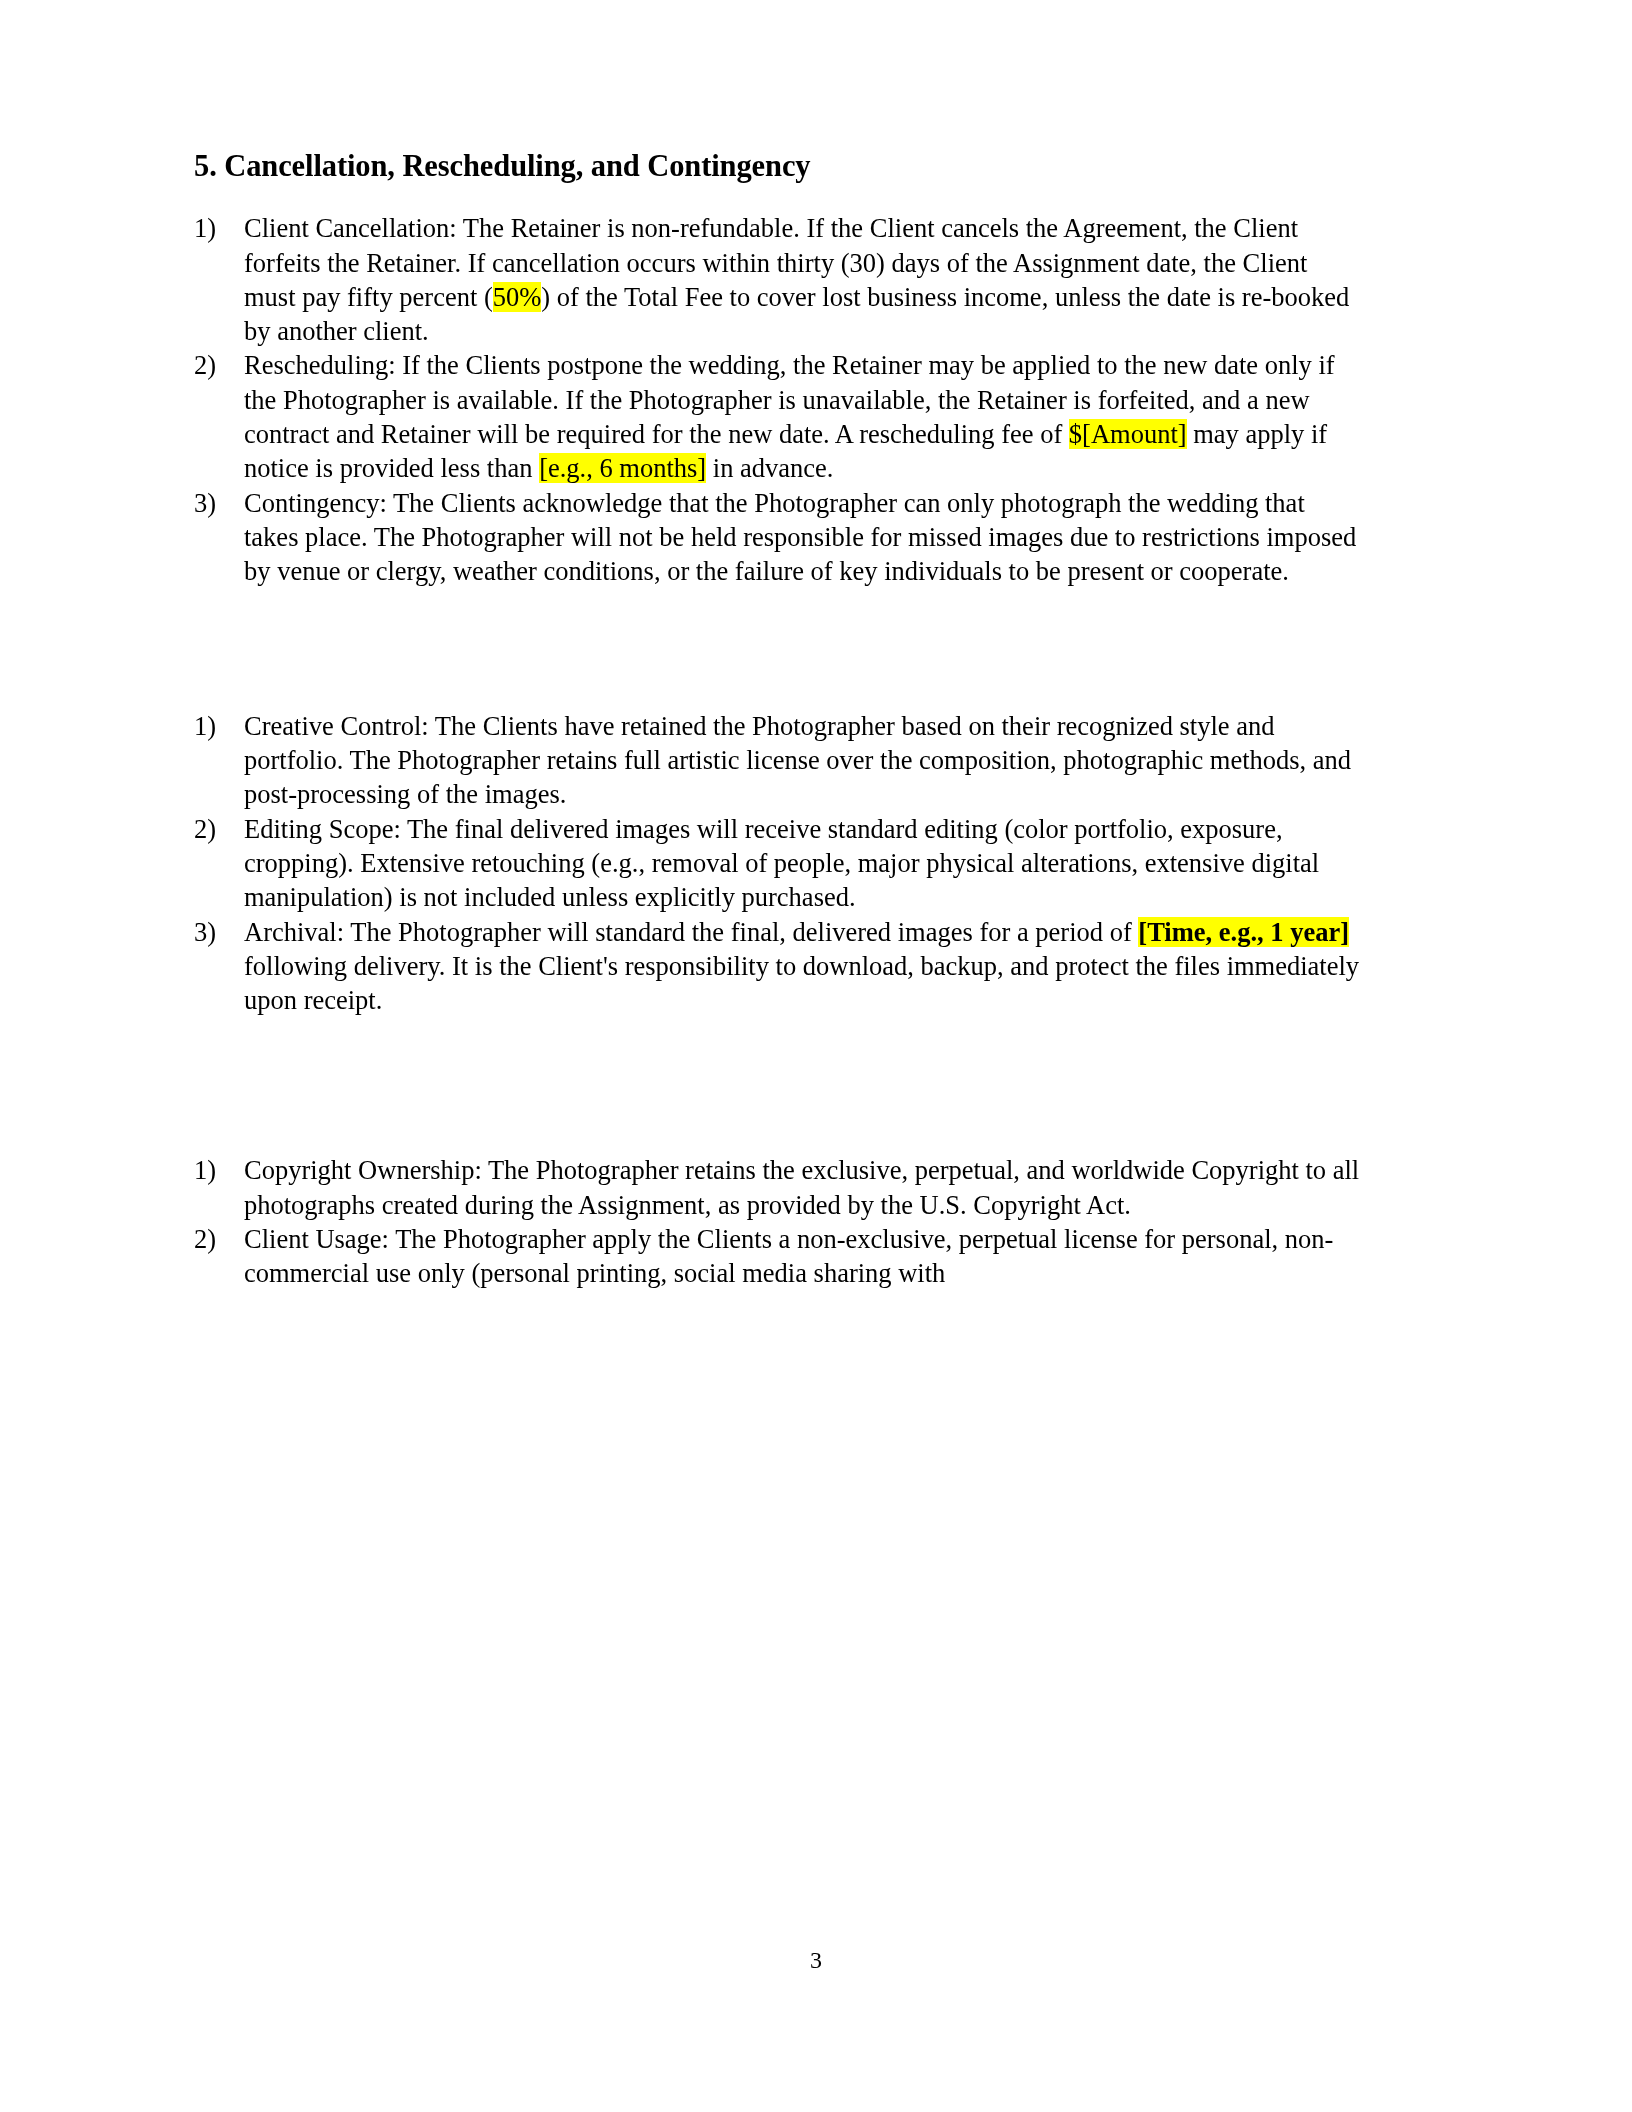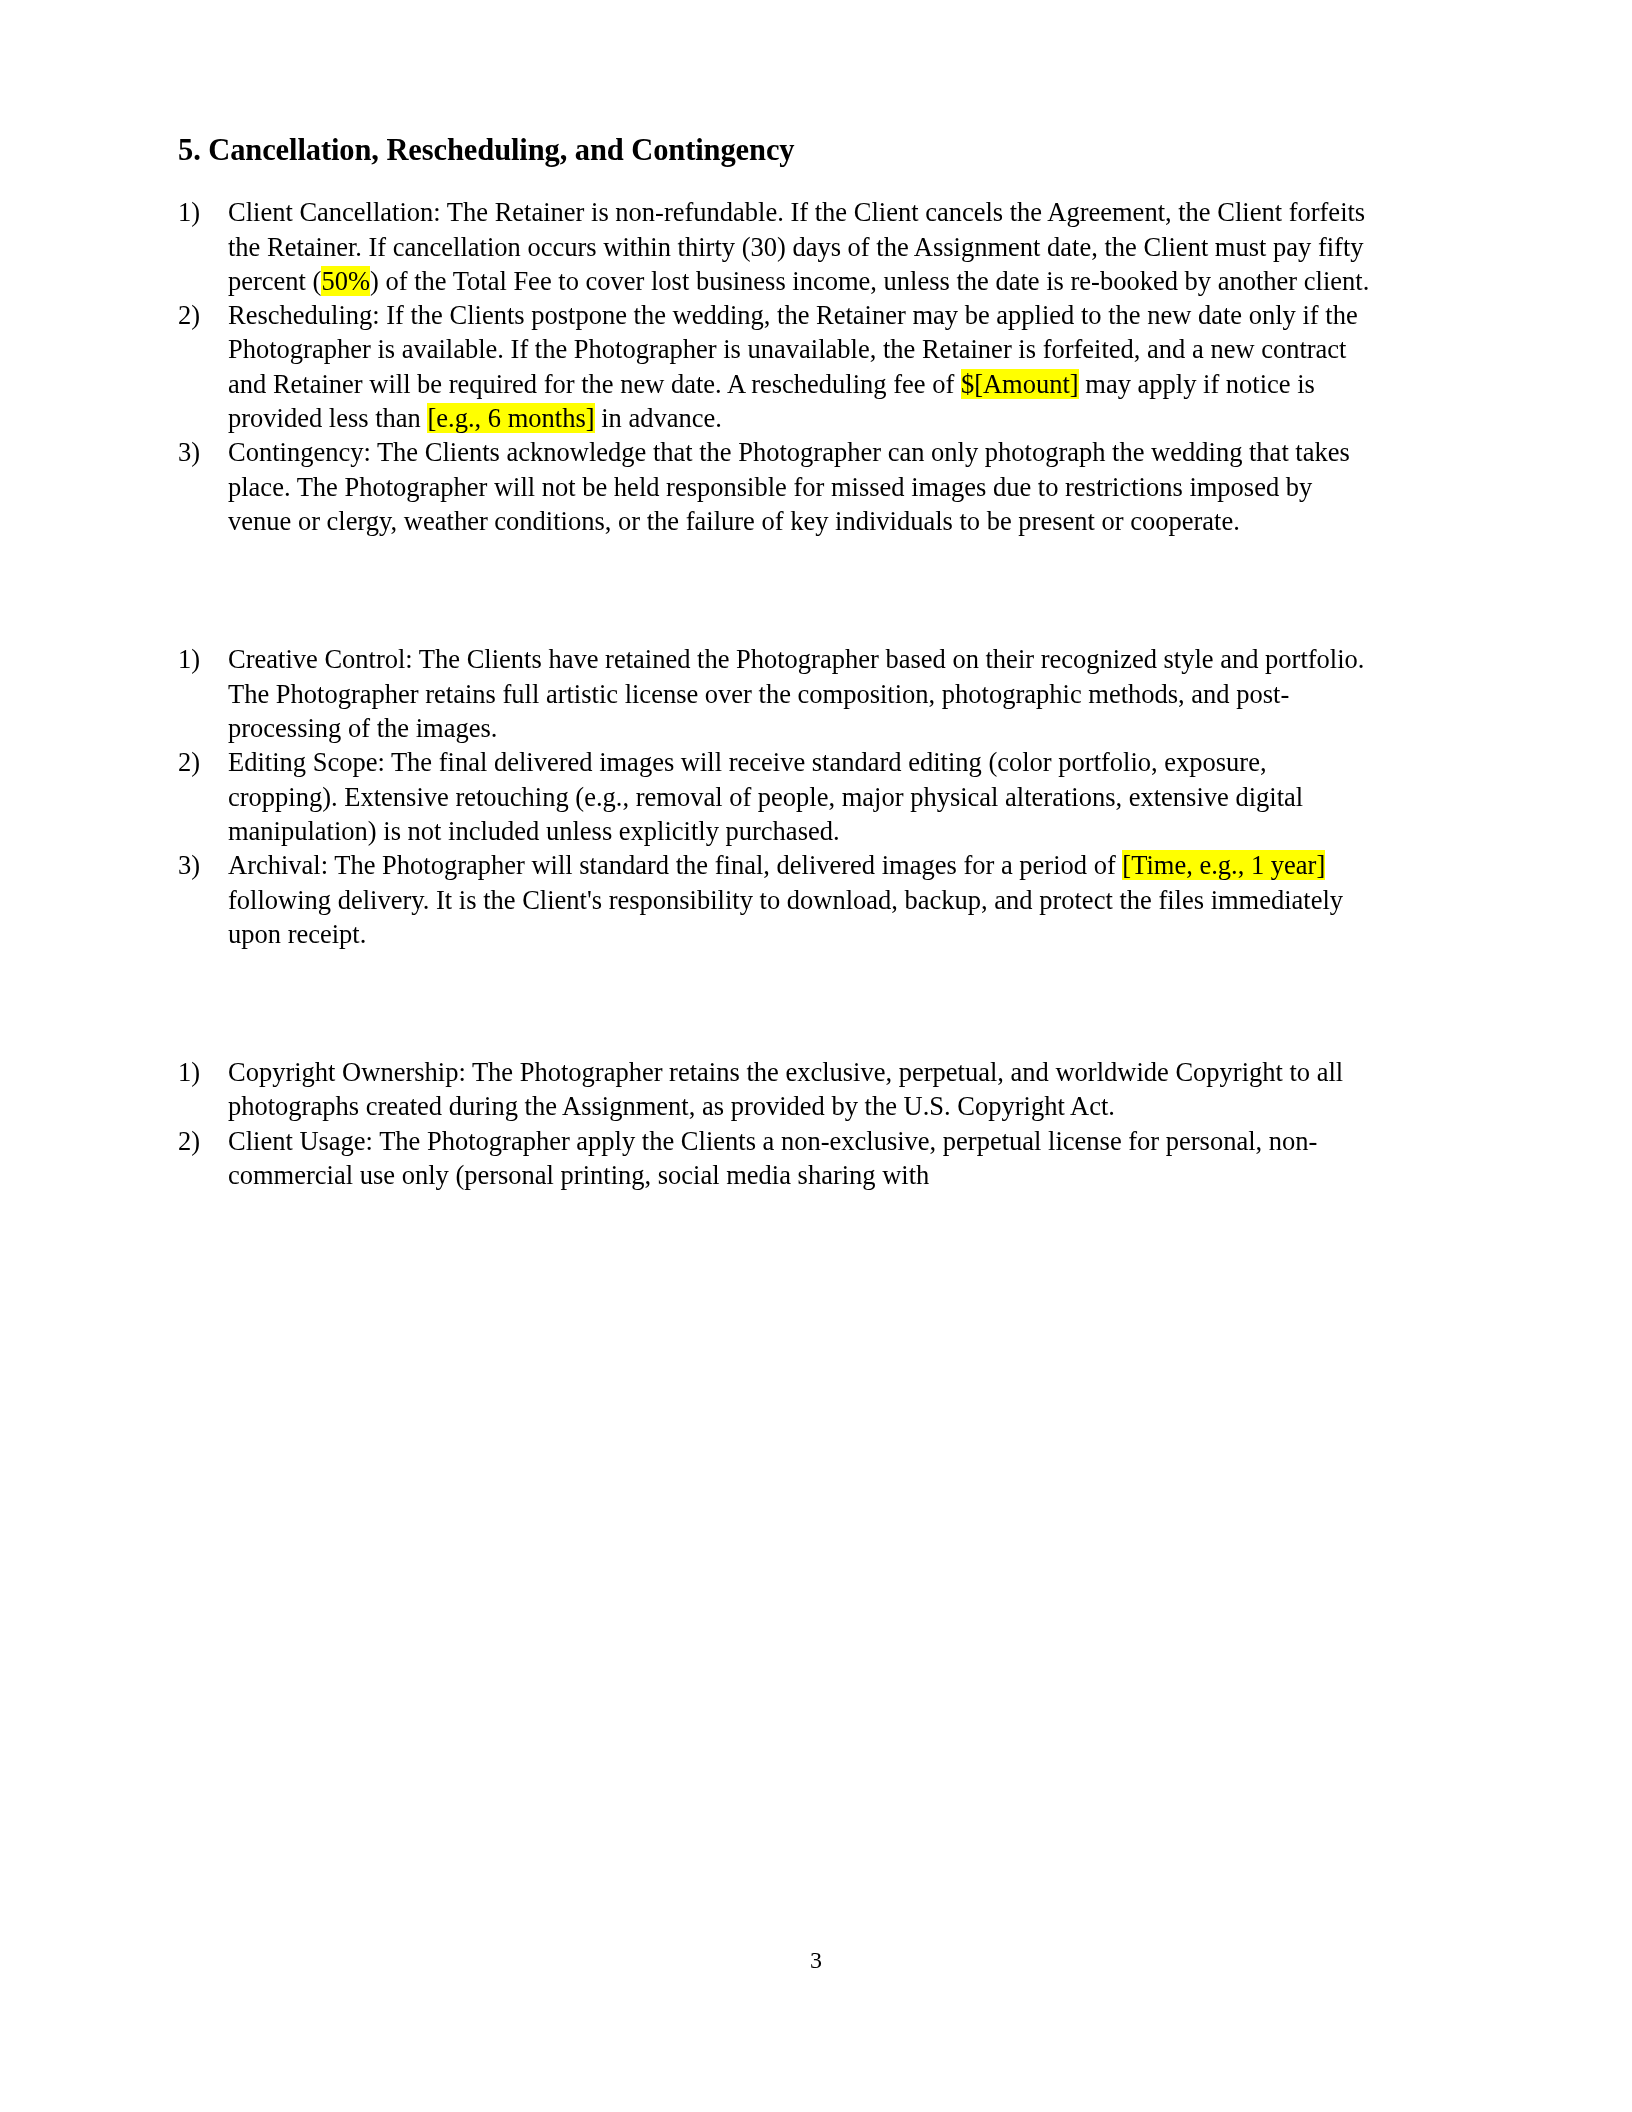--- a/index.html
+++ b/index.html
@@ -28,21 +28,21 @@
     width: 1200px;
   }
   h2.section-heading {
     font-size: 30.5px;
     font-weight: bold;
     line-height: 1.22;
     margin: 0 0 26px 0;
     letter-spacing: -0.1px;
   }
   .section {
-    margin: 0;
+    margin: 16px;
   }
   ol.clause-list {
     list-style: none;
     margin: 0;
     padding: 0;
   }
   ol.clause-list > li {
     position: relative;
     padding-left: 50px;
     font-size: 26.5px;
@@ -105,21 +105,21 @@
         <li>
           <span class="marker">1)</span>
           <span class="clause-text"><span>Creative Control: The Clients have retained the Photographer based on their recognized style and portfolio. The Photographer retains full artistic license over the composition, photographic methods, and post-processing of the images.</span></span>
         </li>
         <li>
           <span class="marker">2)</span>
           <span class="clause-text"><span>Editing Scope: The final delivered images will receive standard editing (color portfolio, exposure, cropping). Extensive retouching (e.g., removal of people, major physical alterations, extensive digital manipulation) is not included unless explicitly purchased.</span></span>
         </li>
         <li>
           <span class="marker">3)</span>
-          <span class="clause-text"><span>Archival: The Photographer will standard the final, delivered images for a period of </span><span class="hl" style="background-color: rgb(255, 255, 0);">[Time, e.g., 1 year]</span><span> following delivery. It is the Client's responsibility to download, backup, and protect the files immediately upon receipt.</span></span>
+          <span class="clause-text"><span>Archival: The Photographer will standard the final, delivered images for a period of </span><span class="hl" style="background-color: rgb(255, 255, 0); font-weight: bold;">[Time, e.g., 1 year]</span><span> following delivery. It is the Client's responsibility to download, backup, and protect the files immediately upon receipt.</span></span>
         </li>
       </ol>
     </div>
 
     <div class="gap-after-list"></div>
 
     <div class="section" id="sec-7">
       <ol class="clause-list">
         <li>
           <span class="marker">1)</span>

